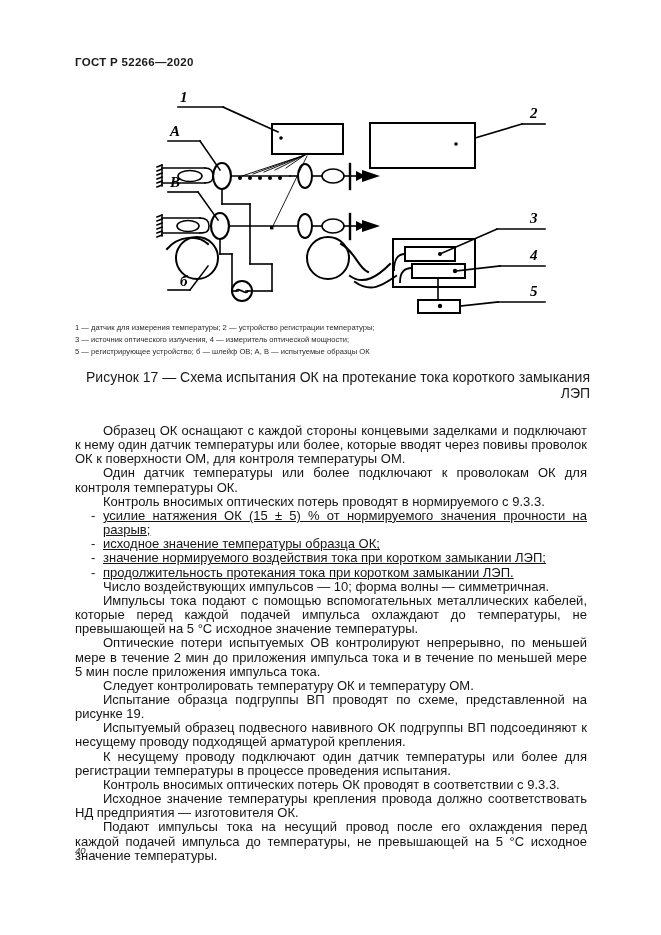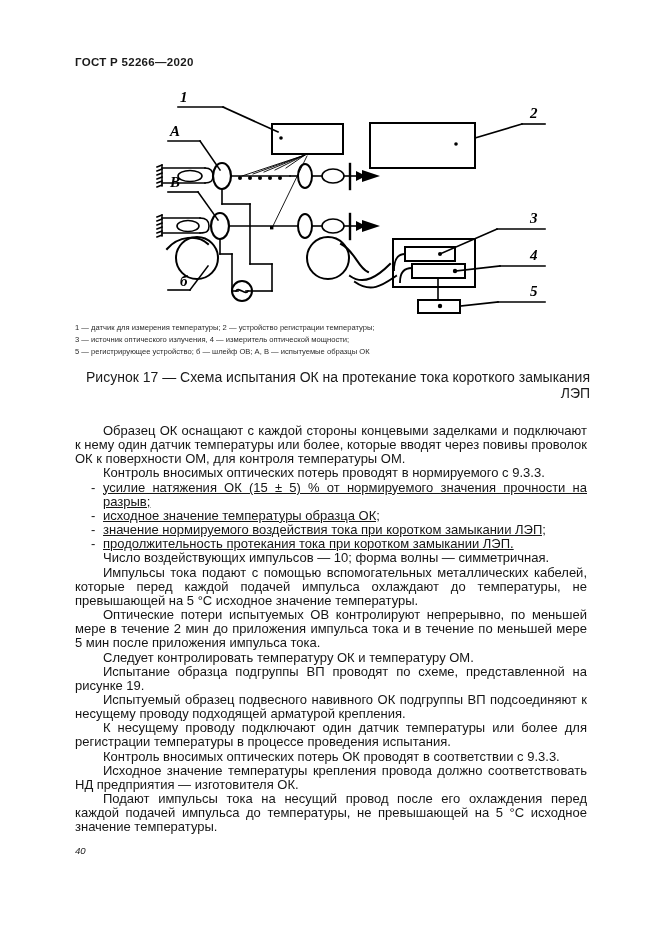--- a/index.html
+++ b/index.html
@@ -287,20 +287,21 @@
       <div>1 — датчик для измерения температуры; 2 — устройство регистрации температуры;</div>
       <div>3 — источник оптического излучения, 4 — измеритель оптической мощности;</div>
       <div>5 — регистрирующее устройство; б — шлейф ОВ; А, В — испытуемые образцы ОК</div>
     </div>
 
     <div class="figure-caption">Рисунок 17 — Схема испытания ОК на протекание тока короткого замыкания ЛЭП</div>
   </div>
 
   <div class="body-text">
       <p class="">Образец ОК оснащают с каждой стороны концевыми заделками и подключают к нему один датчик температуры или более, которые вводят через повивы проволок ОК к поверхности ОМ, для контроля температуры ОМ.</p>
+      <p class="">Один датчик температуры или более подключают к проволокам ОК для контроля температуры ОК.</p>
       <p class="">Контроль вносимых оптических потерь проводят в нормируемого с 9.3.3.</p>
       <p class="dash">усилие натяжения ОК (15 ± 5) % от нормируемого значения прочности на разрыв;</p>
       <p class="dash">исходное значение температуры образца ОК;</p>
       <p class="dash">значение нормируемого воздействия тока при коротком замыкании ЛЭП;</p>
       <p class="dash">продолжительность протекания тока при коротком замыкании ЛЭП.</p>
       <p class="">Число воздействующих импульсов — 10; форма волны — симметричная.</p>
       <p class="">Импульсы тока подают с помощью вспомогательных металлических кабелей, которые перед каждой подачей импульса охлаждают до температуры, не превышающей на 5 °С исходное значение температуры.</p>
       <p class="">Оптические потери испытуемых ОВ контролируют непрерывно, по меньшей мере в течение 2 мин до приложения импульса тока и в течение по меньшей мере 5 мин после приложения импульса тока.</p>
       <p class="">Следует контролировать температуру ОК и температуру ОМ.</p>
       <p class="">Испытание образца подгруппы ВП проводят по схеме, представленной на рисунке 19.</p>

